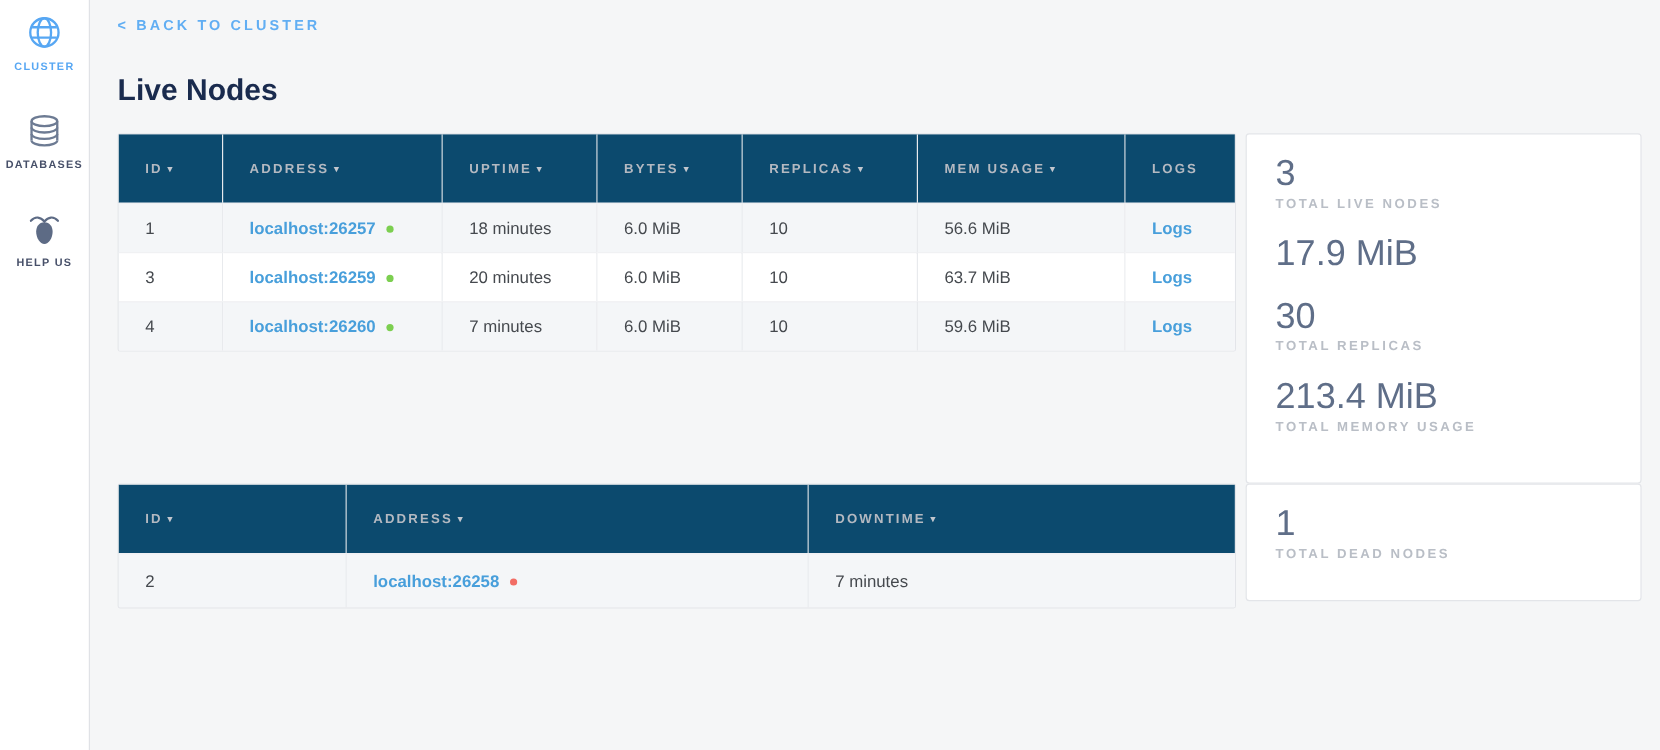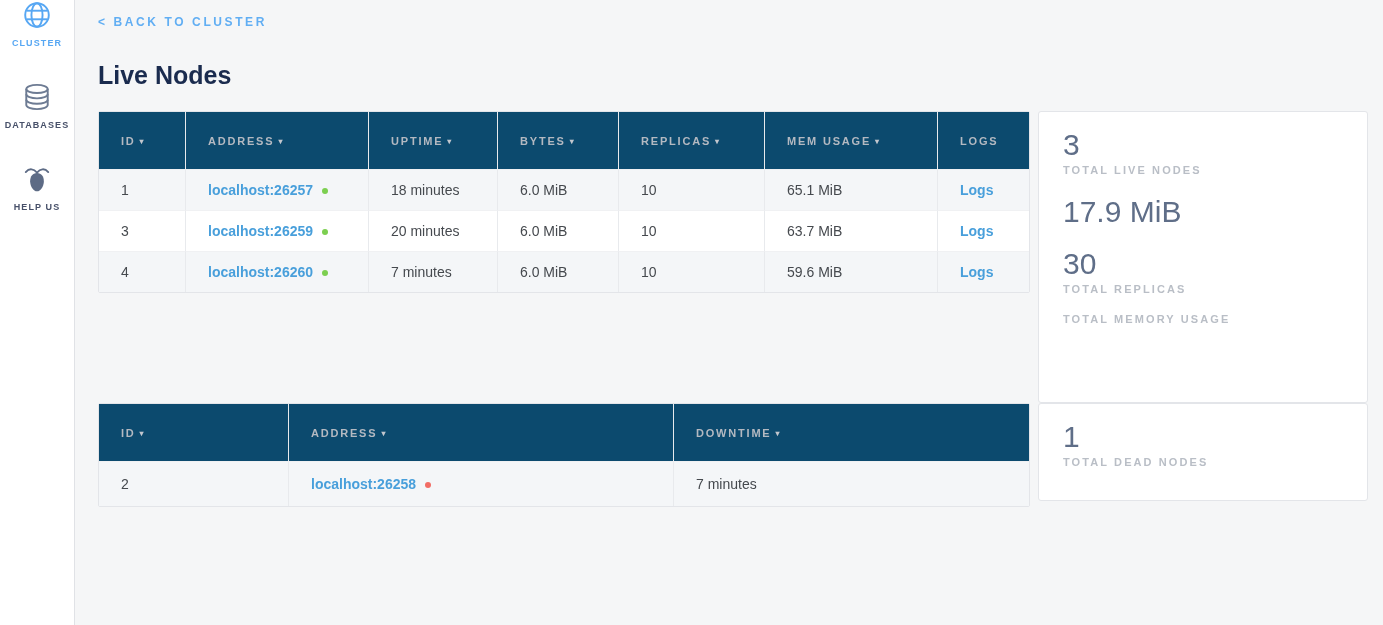--- a/index.html
+++ b/index.html
@@ -14,20 +14,21 @@
   
   .sidebar {
     width: 75px;
     min-width: 75px;
     height: 625px;
     background: #ffffff;
     border-right: 1px solid #e0e2e6;
     display: flex;
     flex-direction: column;
     align-items: center;
+    padding-top: 12px;
   }
   .nav-item {
     display: flex;
     flex-direction: column;
     align-items: center;
     margin-bottom: 34px;
     cursor: pointer;
     text-align: center;
   }
   .nav-item .icon { width: 30px; height: 30px; display: block; }
@@ -224,21 +225,21 @@
           <th><span>LOGS</span></th>
         </tr>
       </thead>
       <tbody>
         <tr class="odd">
           <td>1</td>
           <td><a class="cell-link">localhost:26257</a><span class="status-dot live"></span></td>
           <td>18 minutes</td>
           <td>6.0 MiB</td>
           <td>10</td>
-          <td>65.1 MiB</td>
+          <td>56.6 MiB</td>
           <td><a class="cell-link">Logs</a></td>
         </tr>
         <tr class="even">
           <td>3</td>
           <td><a class="cell-link">localhost:26259</a><span class="status-dot live"></span></td>
           <td>20 minutes</td>
           <td>6.0 MiB</td>
           <td>10</td>
           <td>63.7 MiB</td>
           <td><a class="cell-link">Logs</a></td>
@@ -261,20 +262,21 @@
         <div class="stat-label">TOTAL LIVE NODES</div>
       </div>
       <div class="stat">
         <div class="stat-value">17.9 MiB</div>
       </div>
       <div class="stat">
         <div class="stat-value">30</div>
         <div class="stat-label">TOTAL REPLICAS</div>
       </div>
       <div class="stat">
+        <div class="stat-value">213.4 MiB</div>
         <div class="stat-label">TOTAL MEMORY USAGE</div>
       </div>
     </aside>
   </div>
 
   
 
   <div class="section-row">
     <table class="nodes dead">
       <colgroup>

